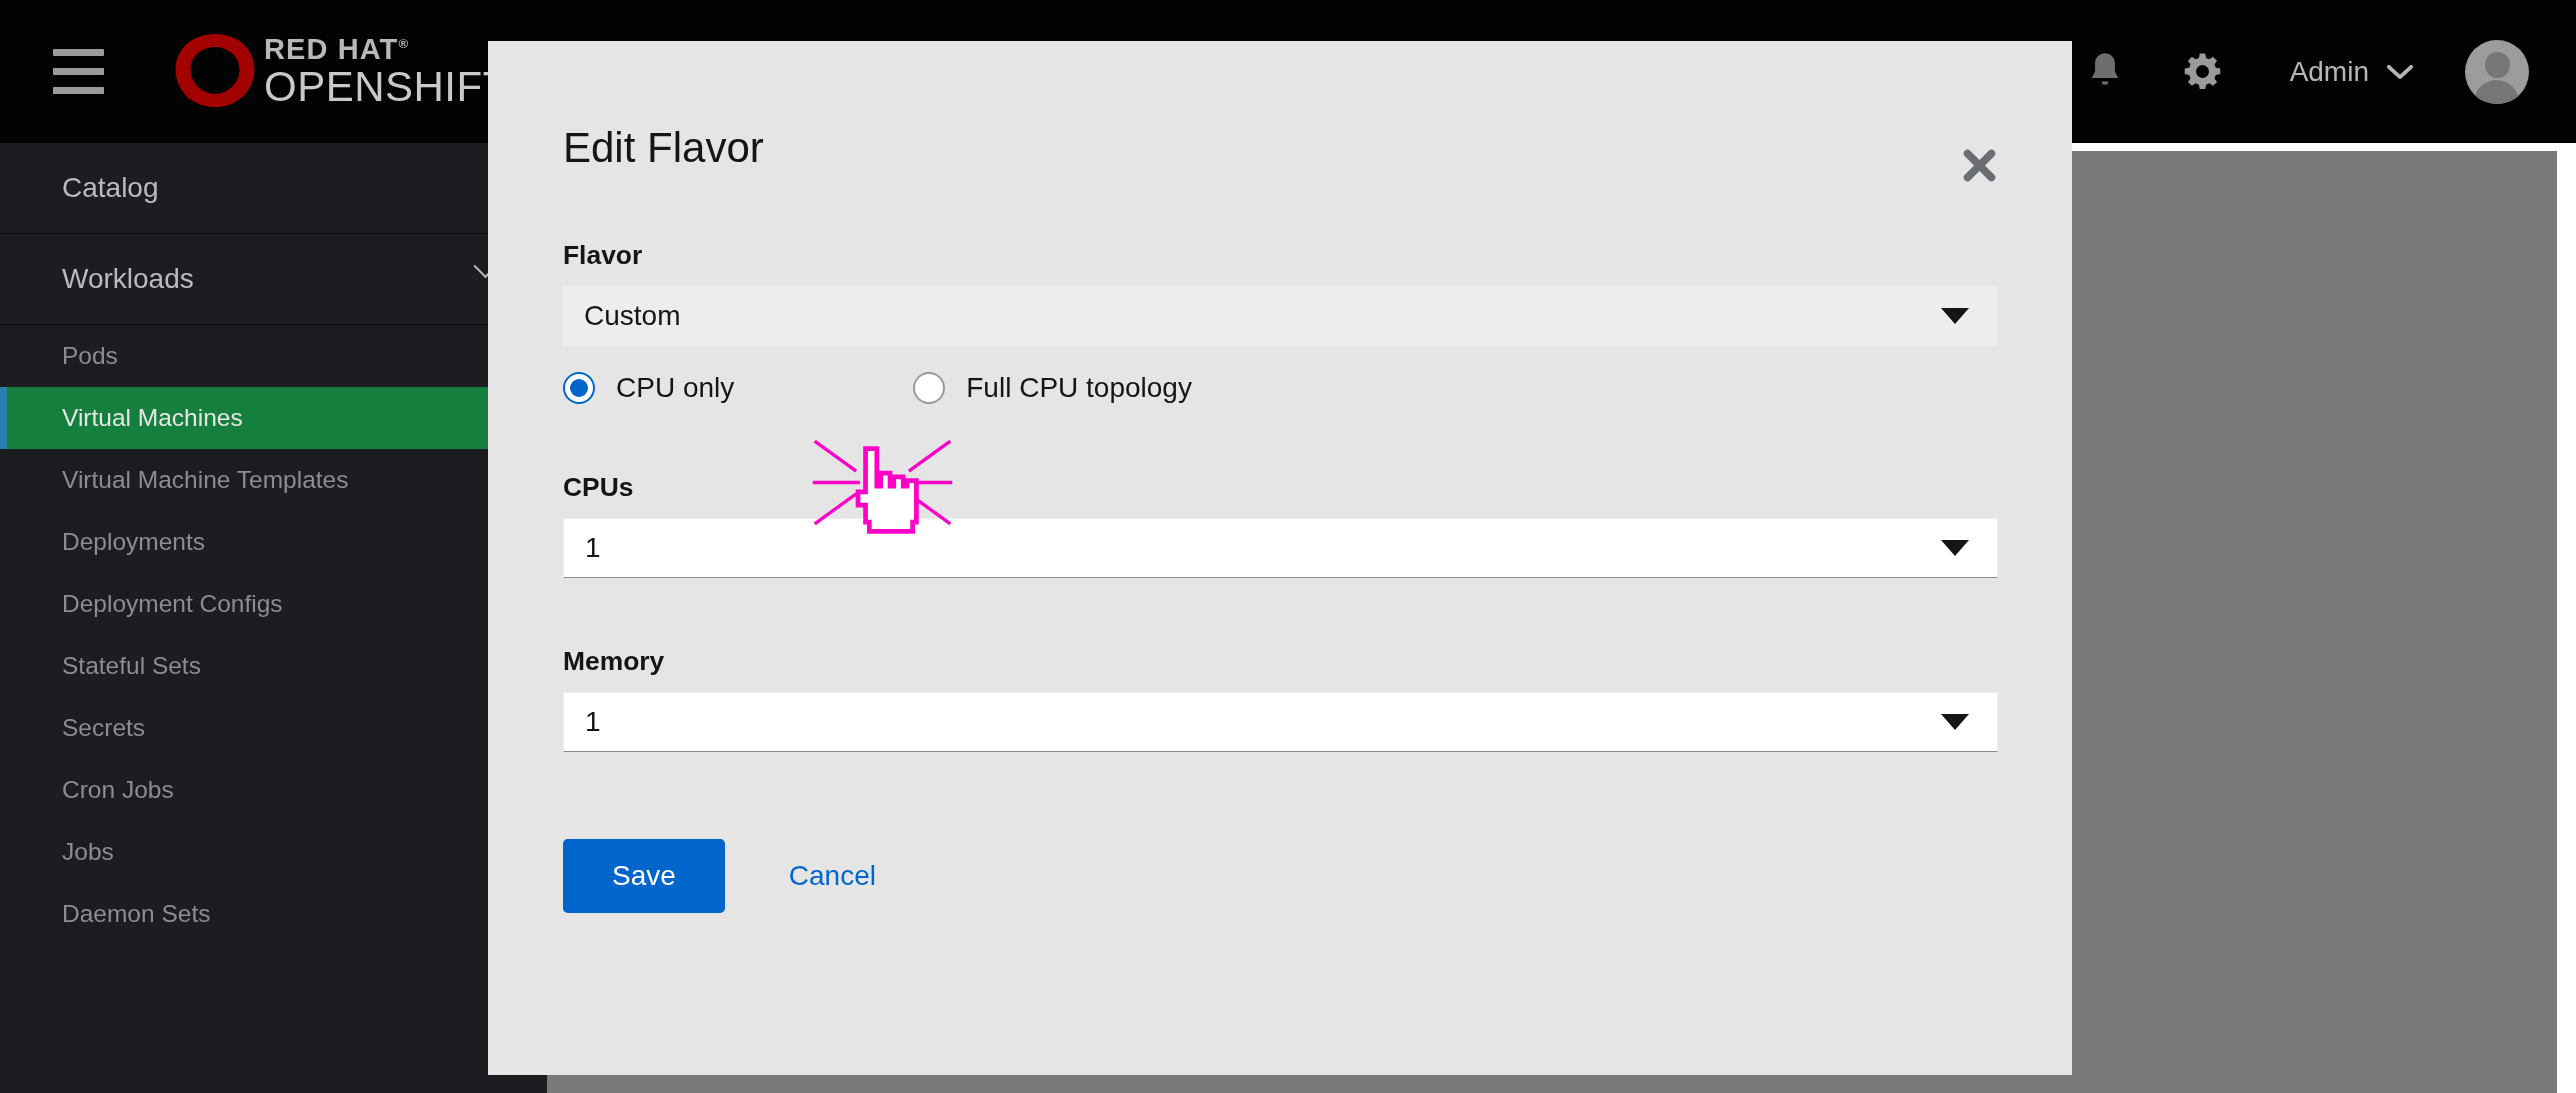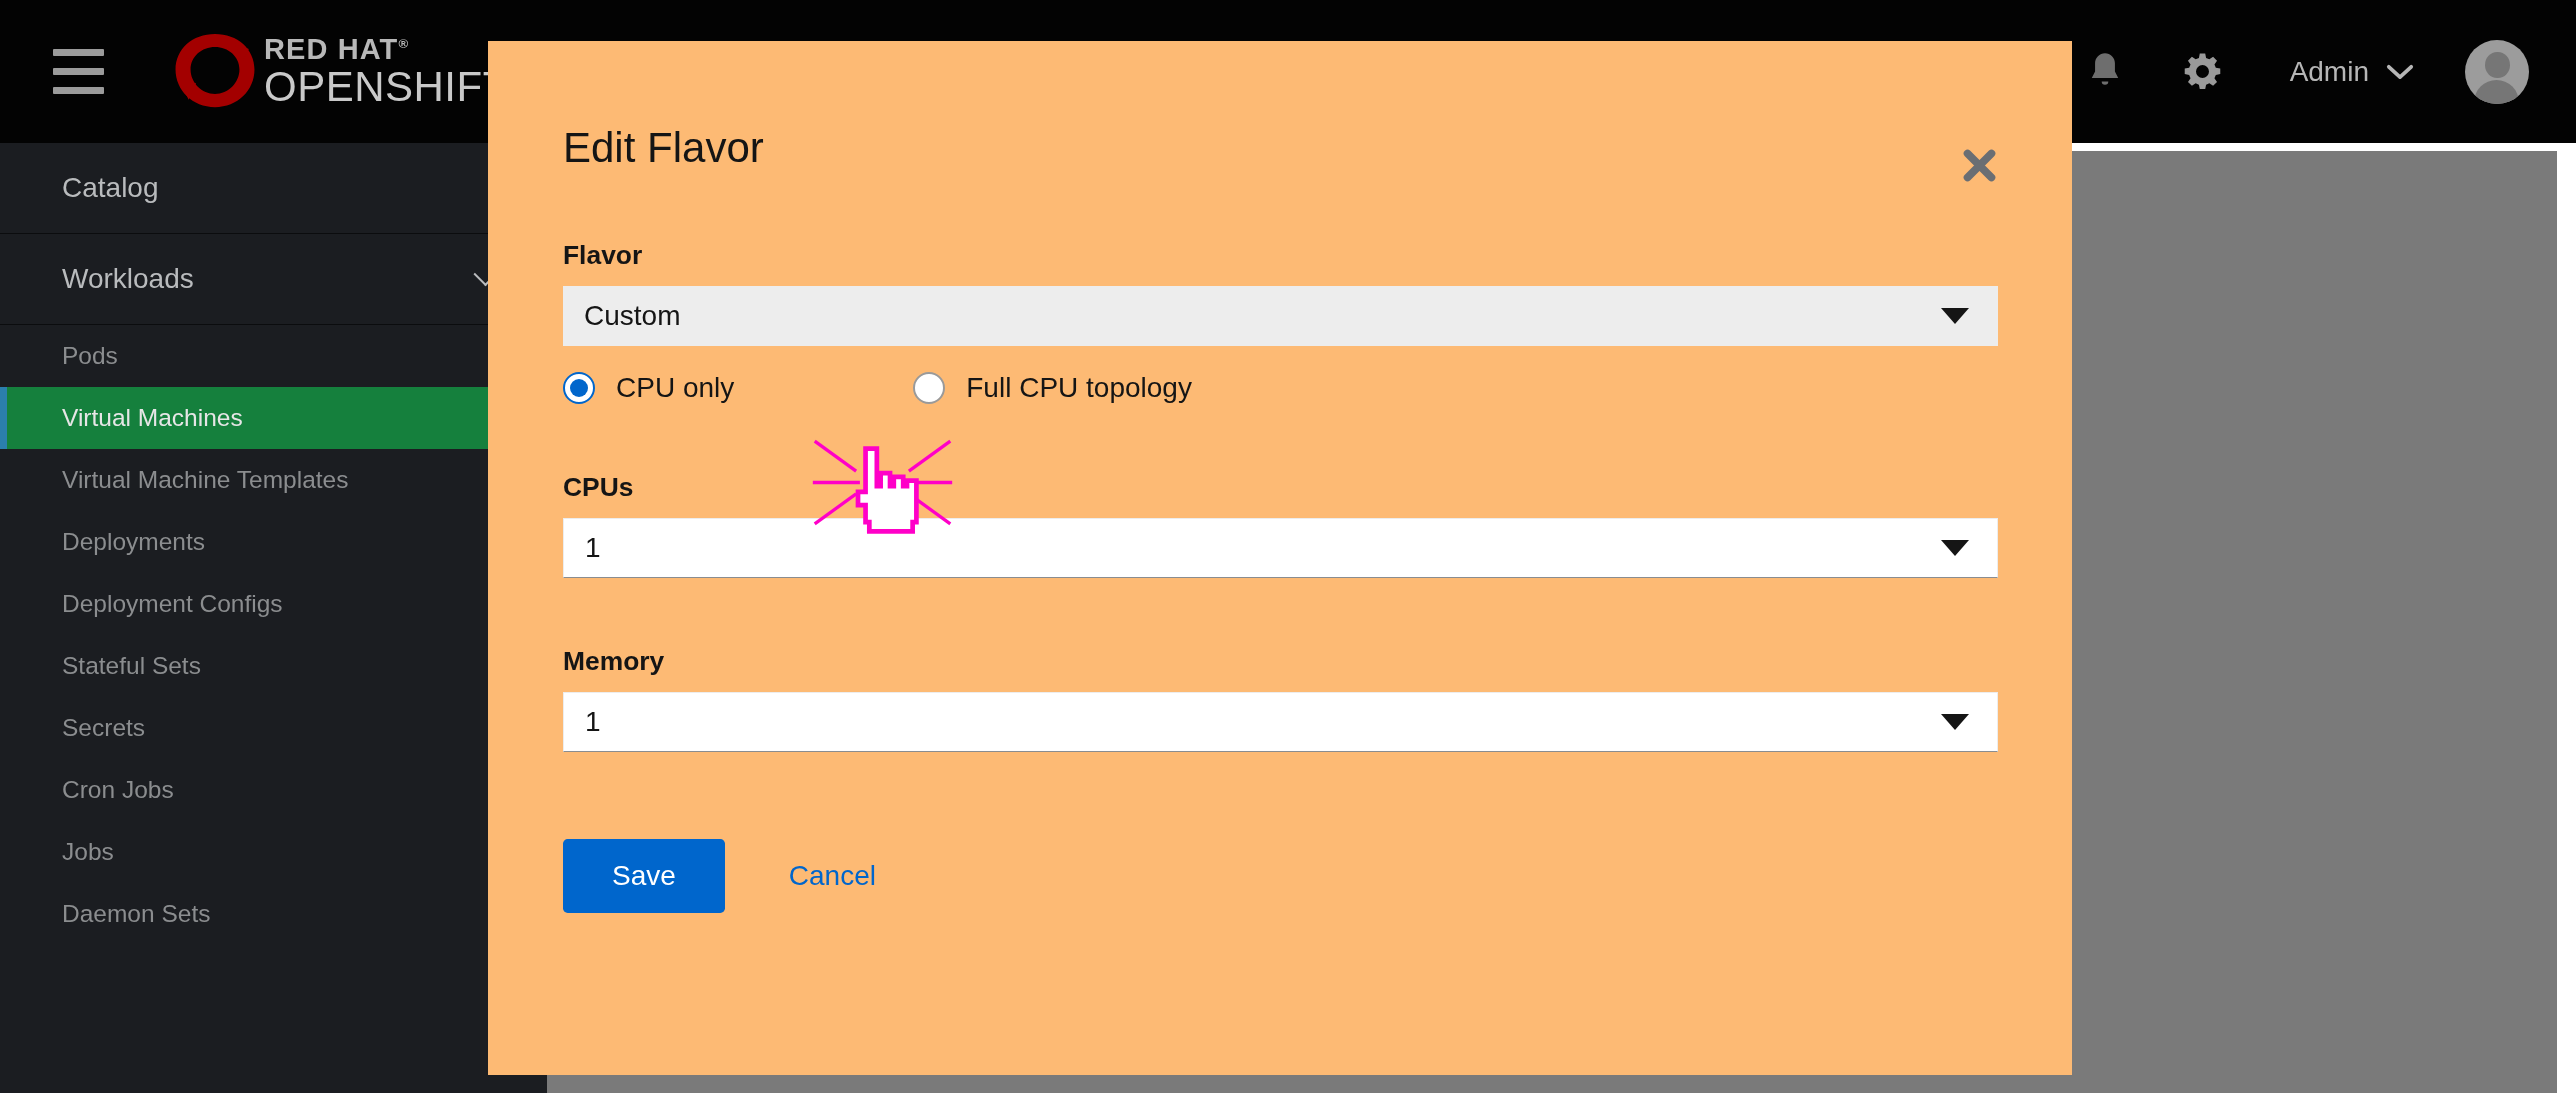--- a/index.html
+++ b/index.html
@@ -74,21 +74,21 @@
     width: 547px; height: 950px;
     background: #1b1d21;
     overflow: hidden;
   }
   .nav-primary {
     display: block; color: #b9bbbd; font-size: 28px;
     padding: 29px 0 29px 62px;
     border-bottom: 1.9px solid #0b0c0e;
     cursor: pointer; position: relative;
   }
-  .nav-primary.expandable { display: flex; align-items: center; }
+  .nav-primary.expandable { display: flex; }
   .nav-primary .chev-down {
     margin-left: auto; margin-right: 53px;
     width: 17px; height: 17px;
     border-right: 2.8px solid #b9bbbd; border-bottom: 2.8px solid #b9bbbd;
     transform: rotate(45deg) translate(-3.8px,-3.8px);
   }
   .nav-sub {
     display: block; color: #8b8d8f; font-size: 24.5px;
     padding: 17px 0 17px 62px;
     cursor: pointer; position: relative;
@@ -107,21 +107,21 @@
   .overlay {
     position: absolute; top: 151px; left: 547px;
     width: 2010px; height: 943px;
     background: #7a7a7a;
   }
 
   
   .modal {
     position: absolute; top: 41px; left: 488px;
     width: 1584px; height: 1034px;
-    background: #fdba74;
+    background: #e5e5e5;
     box-shadow: 0 0 0 0 rgba(0,0,0,0);
     padding: 0;
   }
   .modal-header {
     position: relative;
     padding: 83px 75px 0 75px;
   }
   .modal-title { font-size: 42px; color: #151515; font-weight: 400; }
   .modal-close {
     position: absolute; top: 98px; right: 66px;

